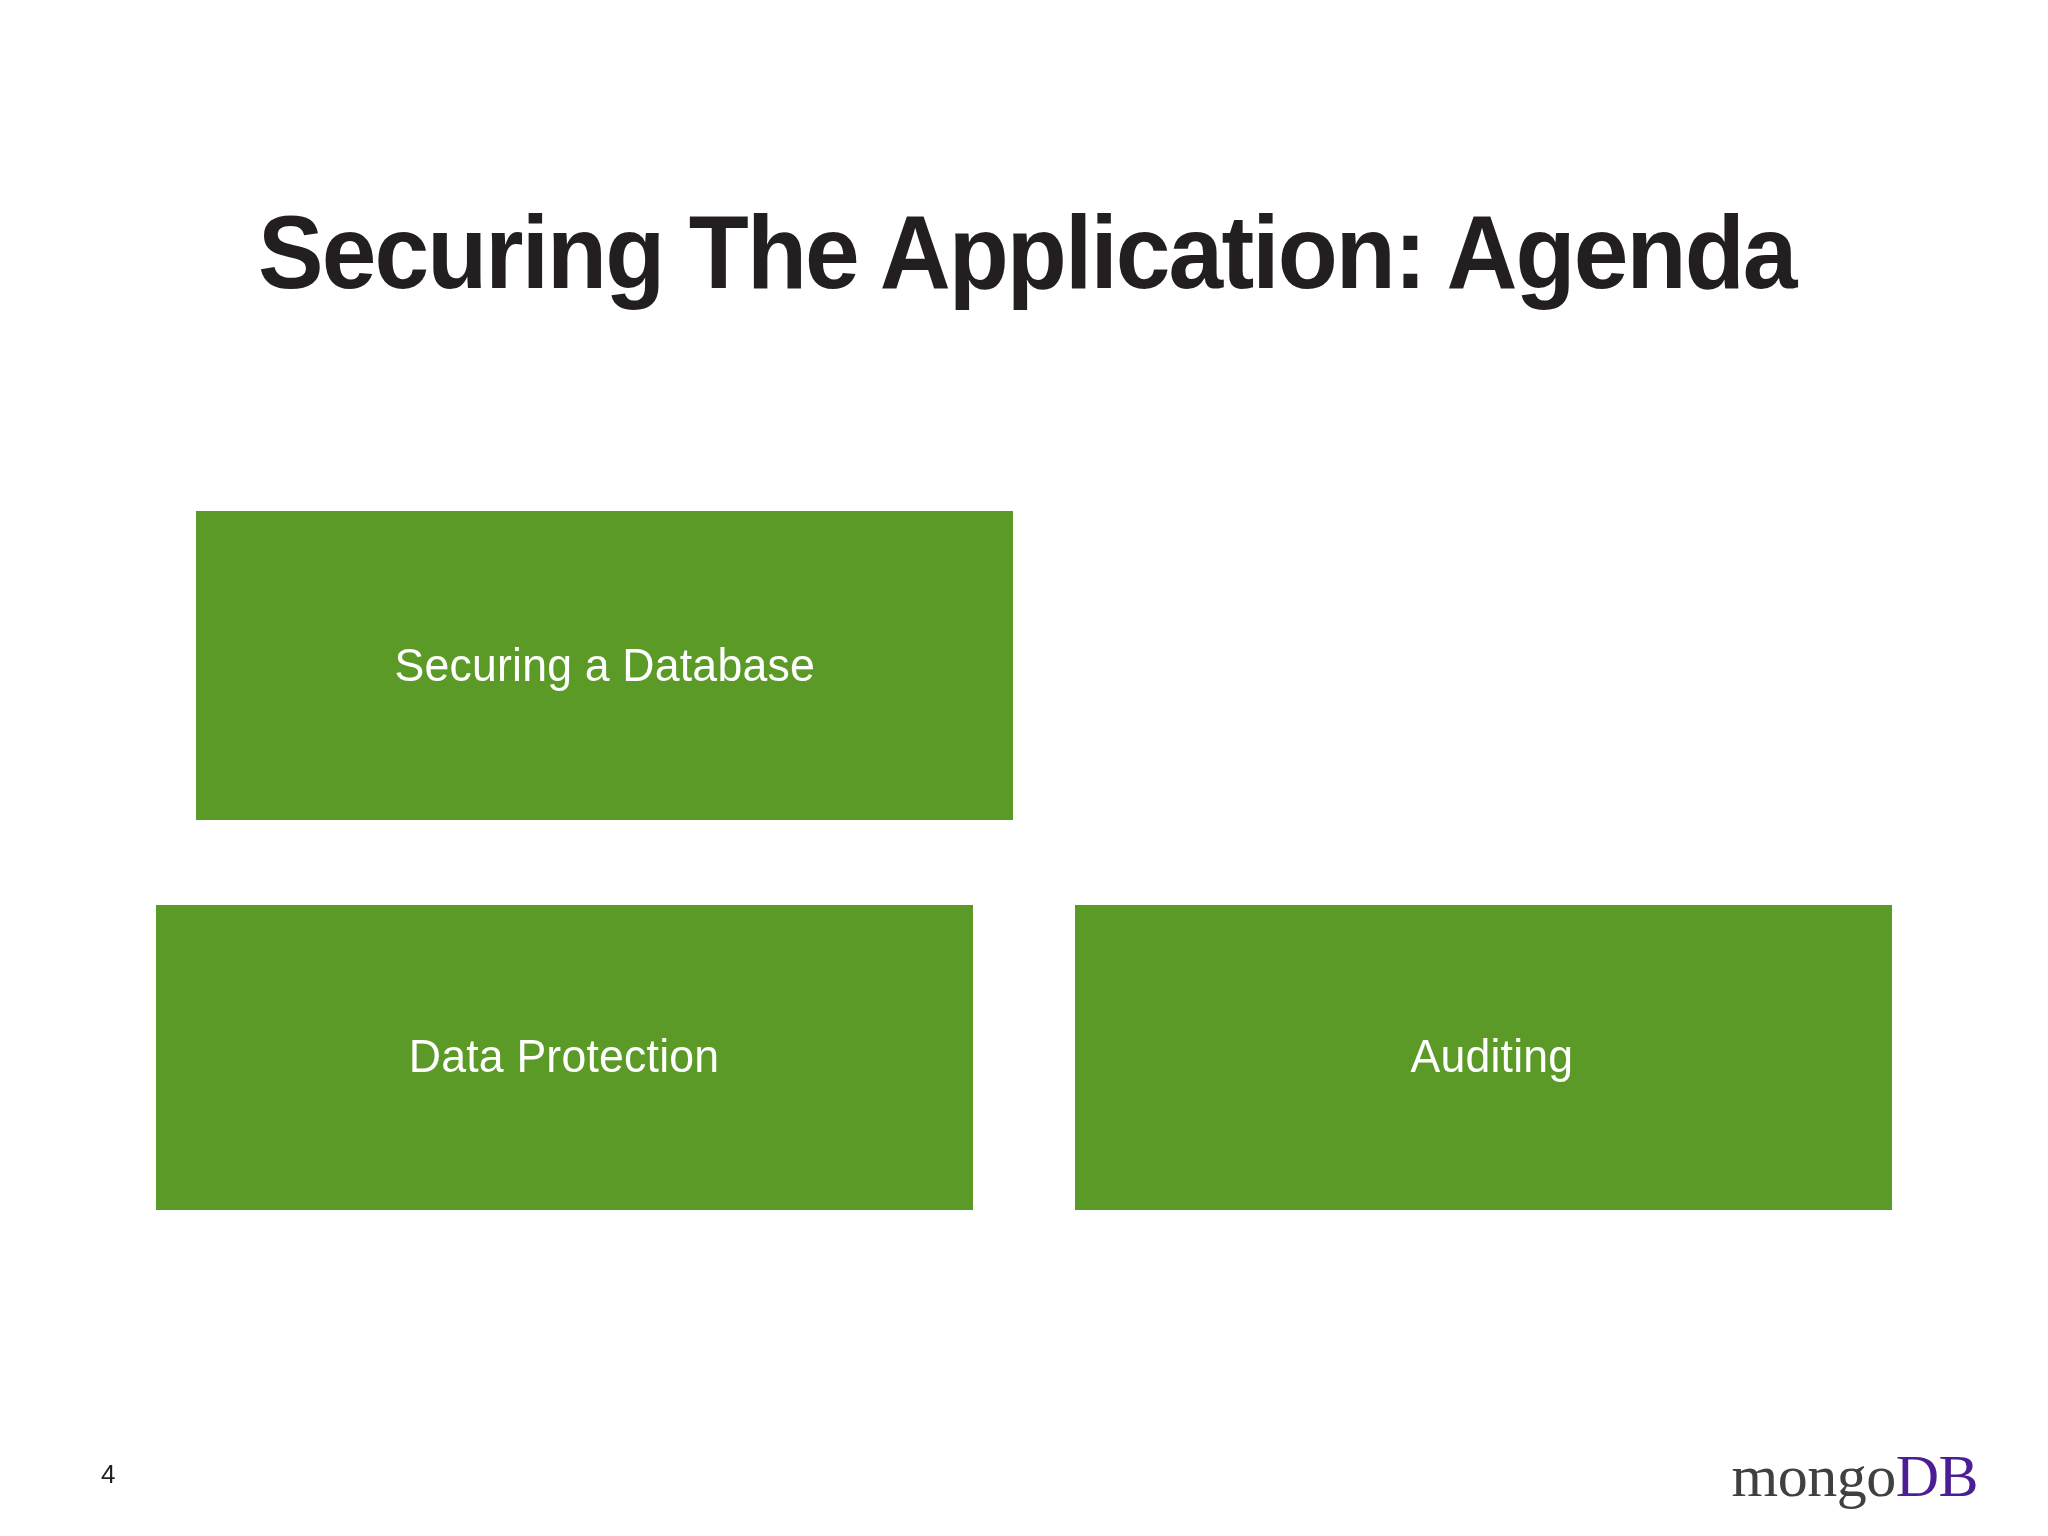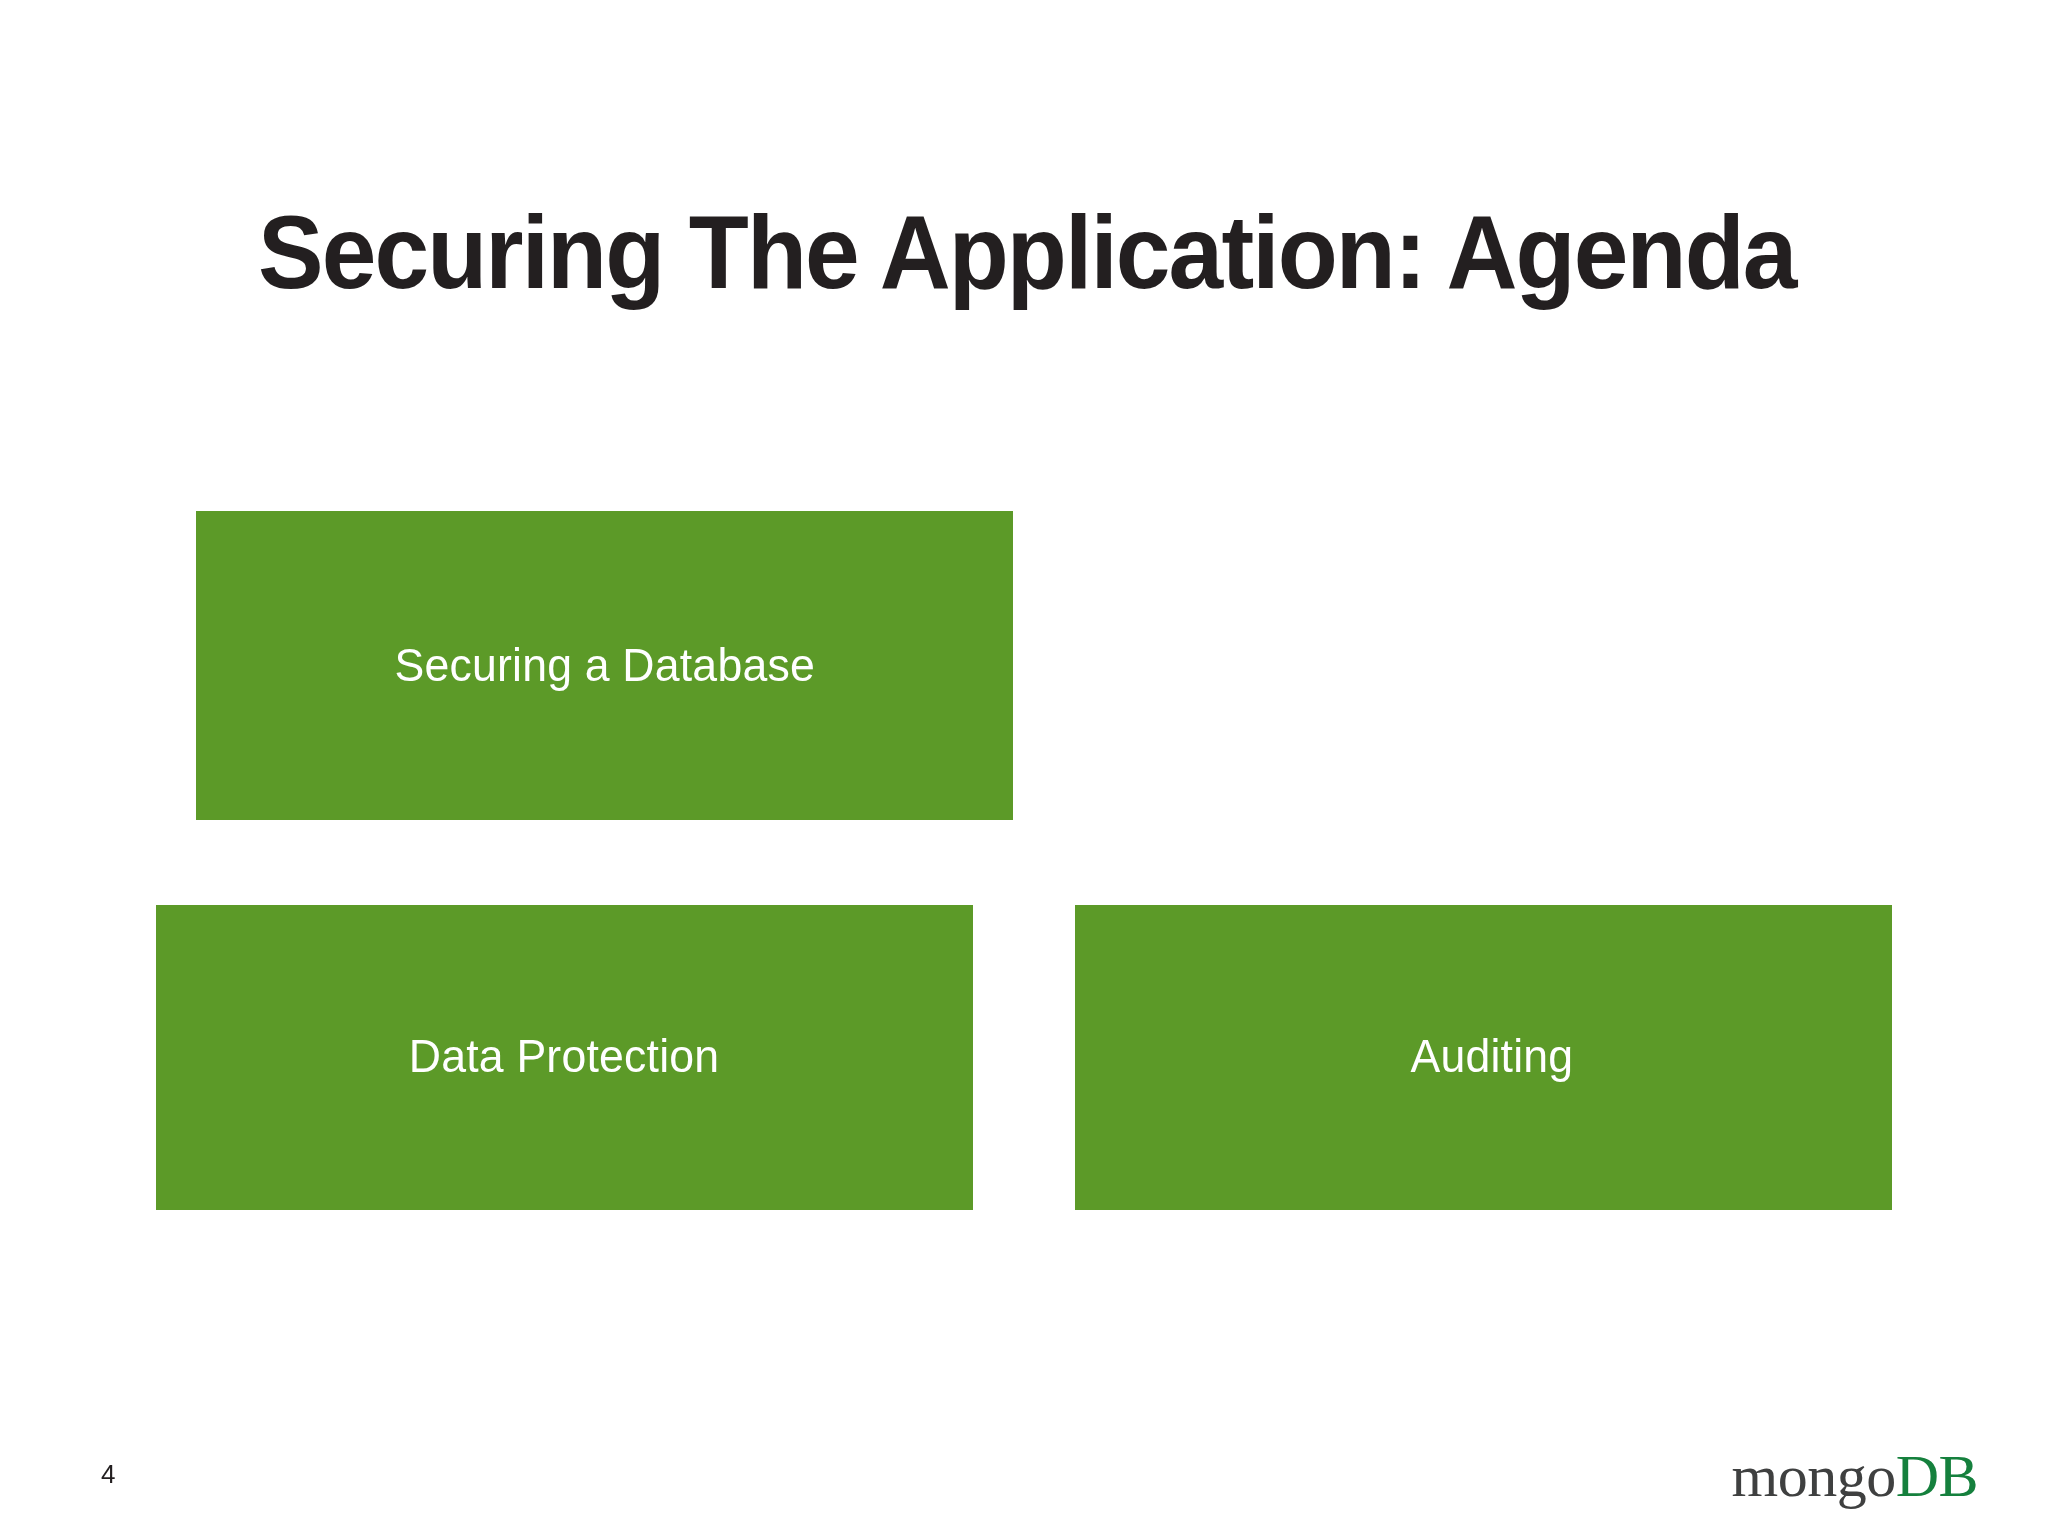--- a/index.html
+++ b/index.html
@@ -99,21 +99,21 @@
     font-size: 60px;
     line-height: 66px;
     letter-spacing: -0.5px;
     white-space: nowrap;
   }
   .brand-logo .brand-primary {
     color: #3f4040;
     margin-top: 41px;
   }
   .brand-logo .brand-secondary {
-    color: #15803d;
+    color: #4c1d95;
   }
 </style>
 </head>
 <body>
 
 <div id="slide">
 
   <h1 class="slide-title">Securing The Application: Agenda</h1>
 
   <div class="agenda-grid">

